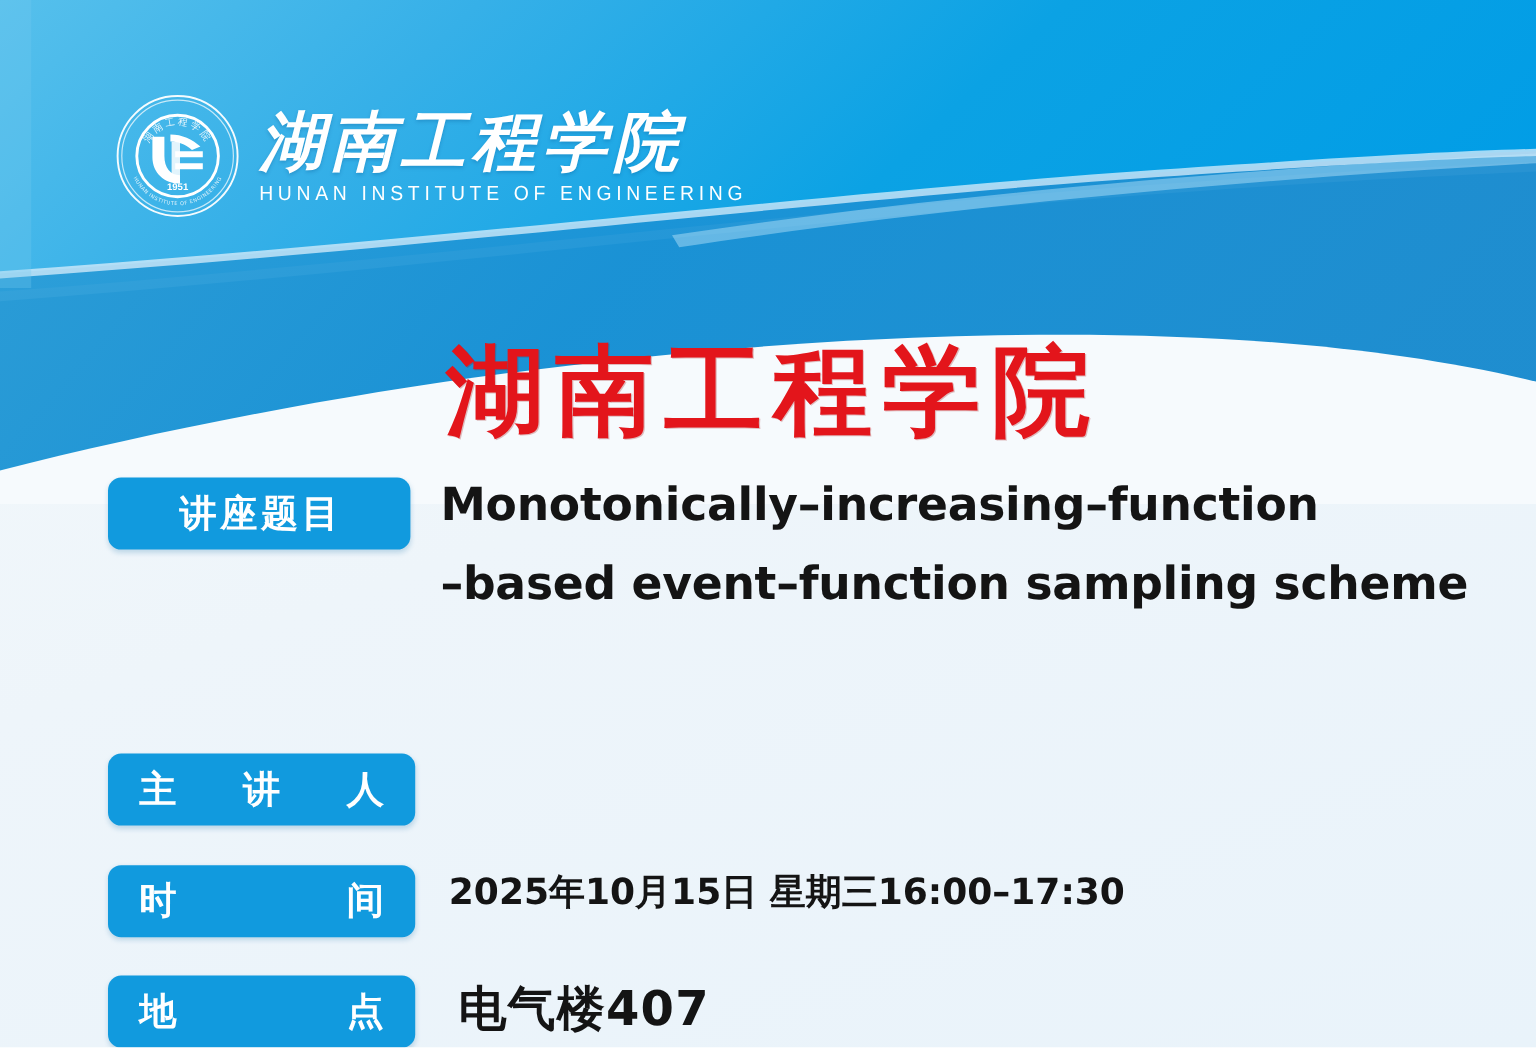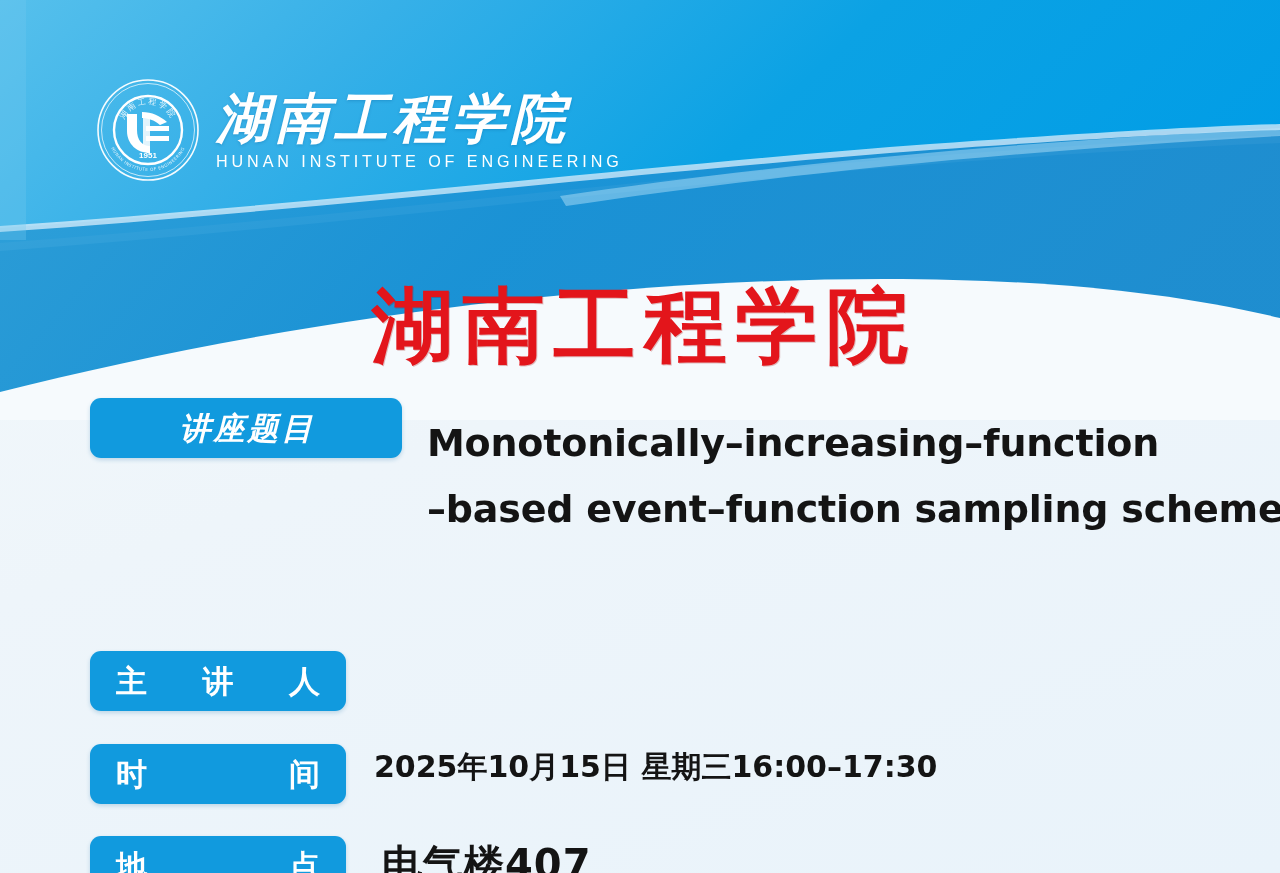--- a/index.html
+++ b/index.html
@@ -120,26 +120,25 @@
     font-family: "DejaVu Sans", "Liberation Sans", sans-serif;
     font-weight: 700;
     font-size: 31px;
     line-height: 1;
     box-shadow: 0 2px 4px rgba(20,110,170,0.22);
     display: flex;
     align-items: center;
   }
 
   .badge-topic {
-    width: 312px;
+    width: 252px;
     height: 60px;
     justify-content: center;
     letter-spacing: 3px;
     padding-left: 3px;
-    font-style: italic;
   }
 
   .badge-wide {
     width: 256px;
     height: 60px;
     justify-content: space-between;
     padding: 0 26px;
   }
 
   .badge-wide .ch { display: inline-block; }
@@ -150,21 +149,21 @@
     color: #141414;
     line-height: 1.12;
   }
 
   #topic-row { margin-bottom: 0; }
 
   #topic-value {
     margin-left: 25px;
     font-size: 38px;
     letter-spacing: -0.2px;
-    margin-top: 24px;
+    margin-top: 1px;
   }
   #topic-value .tl { display: block; white-space: nowrap; }
   #topic-value .tl + .tl { margin-top: 23px; }
 
   #speaker-row { margin-top: 121px; }
   #speaker-value {
     margin-left: 28px;
     font-size: 40px;
     margin-top: 6px;
     letter-spacing: 1px;

